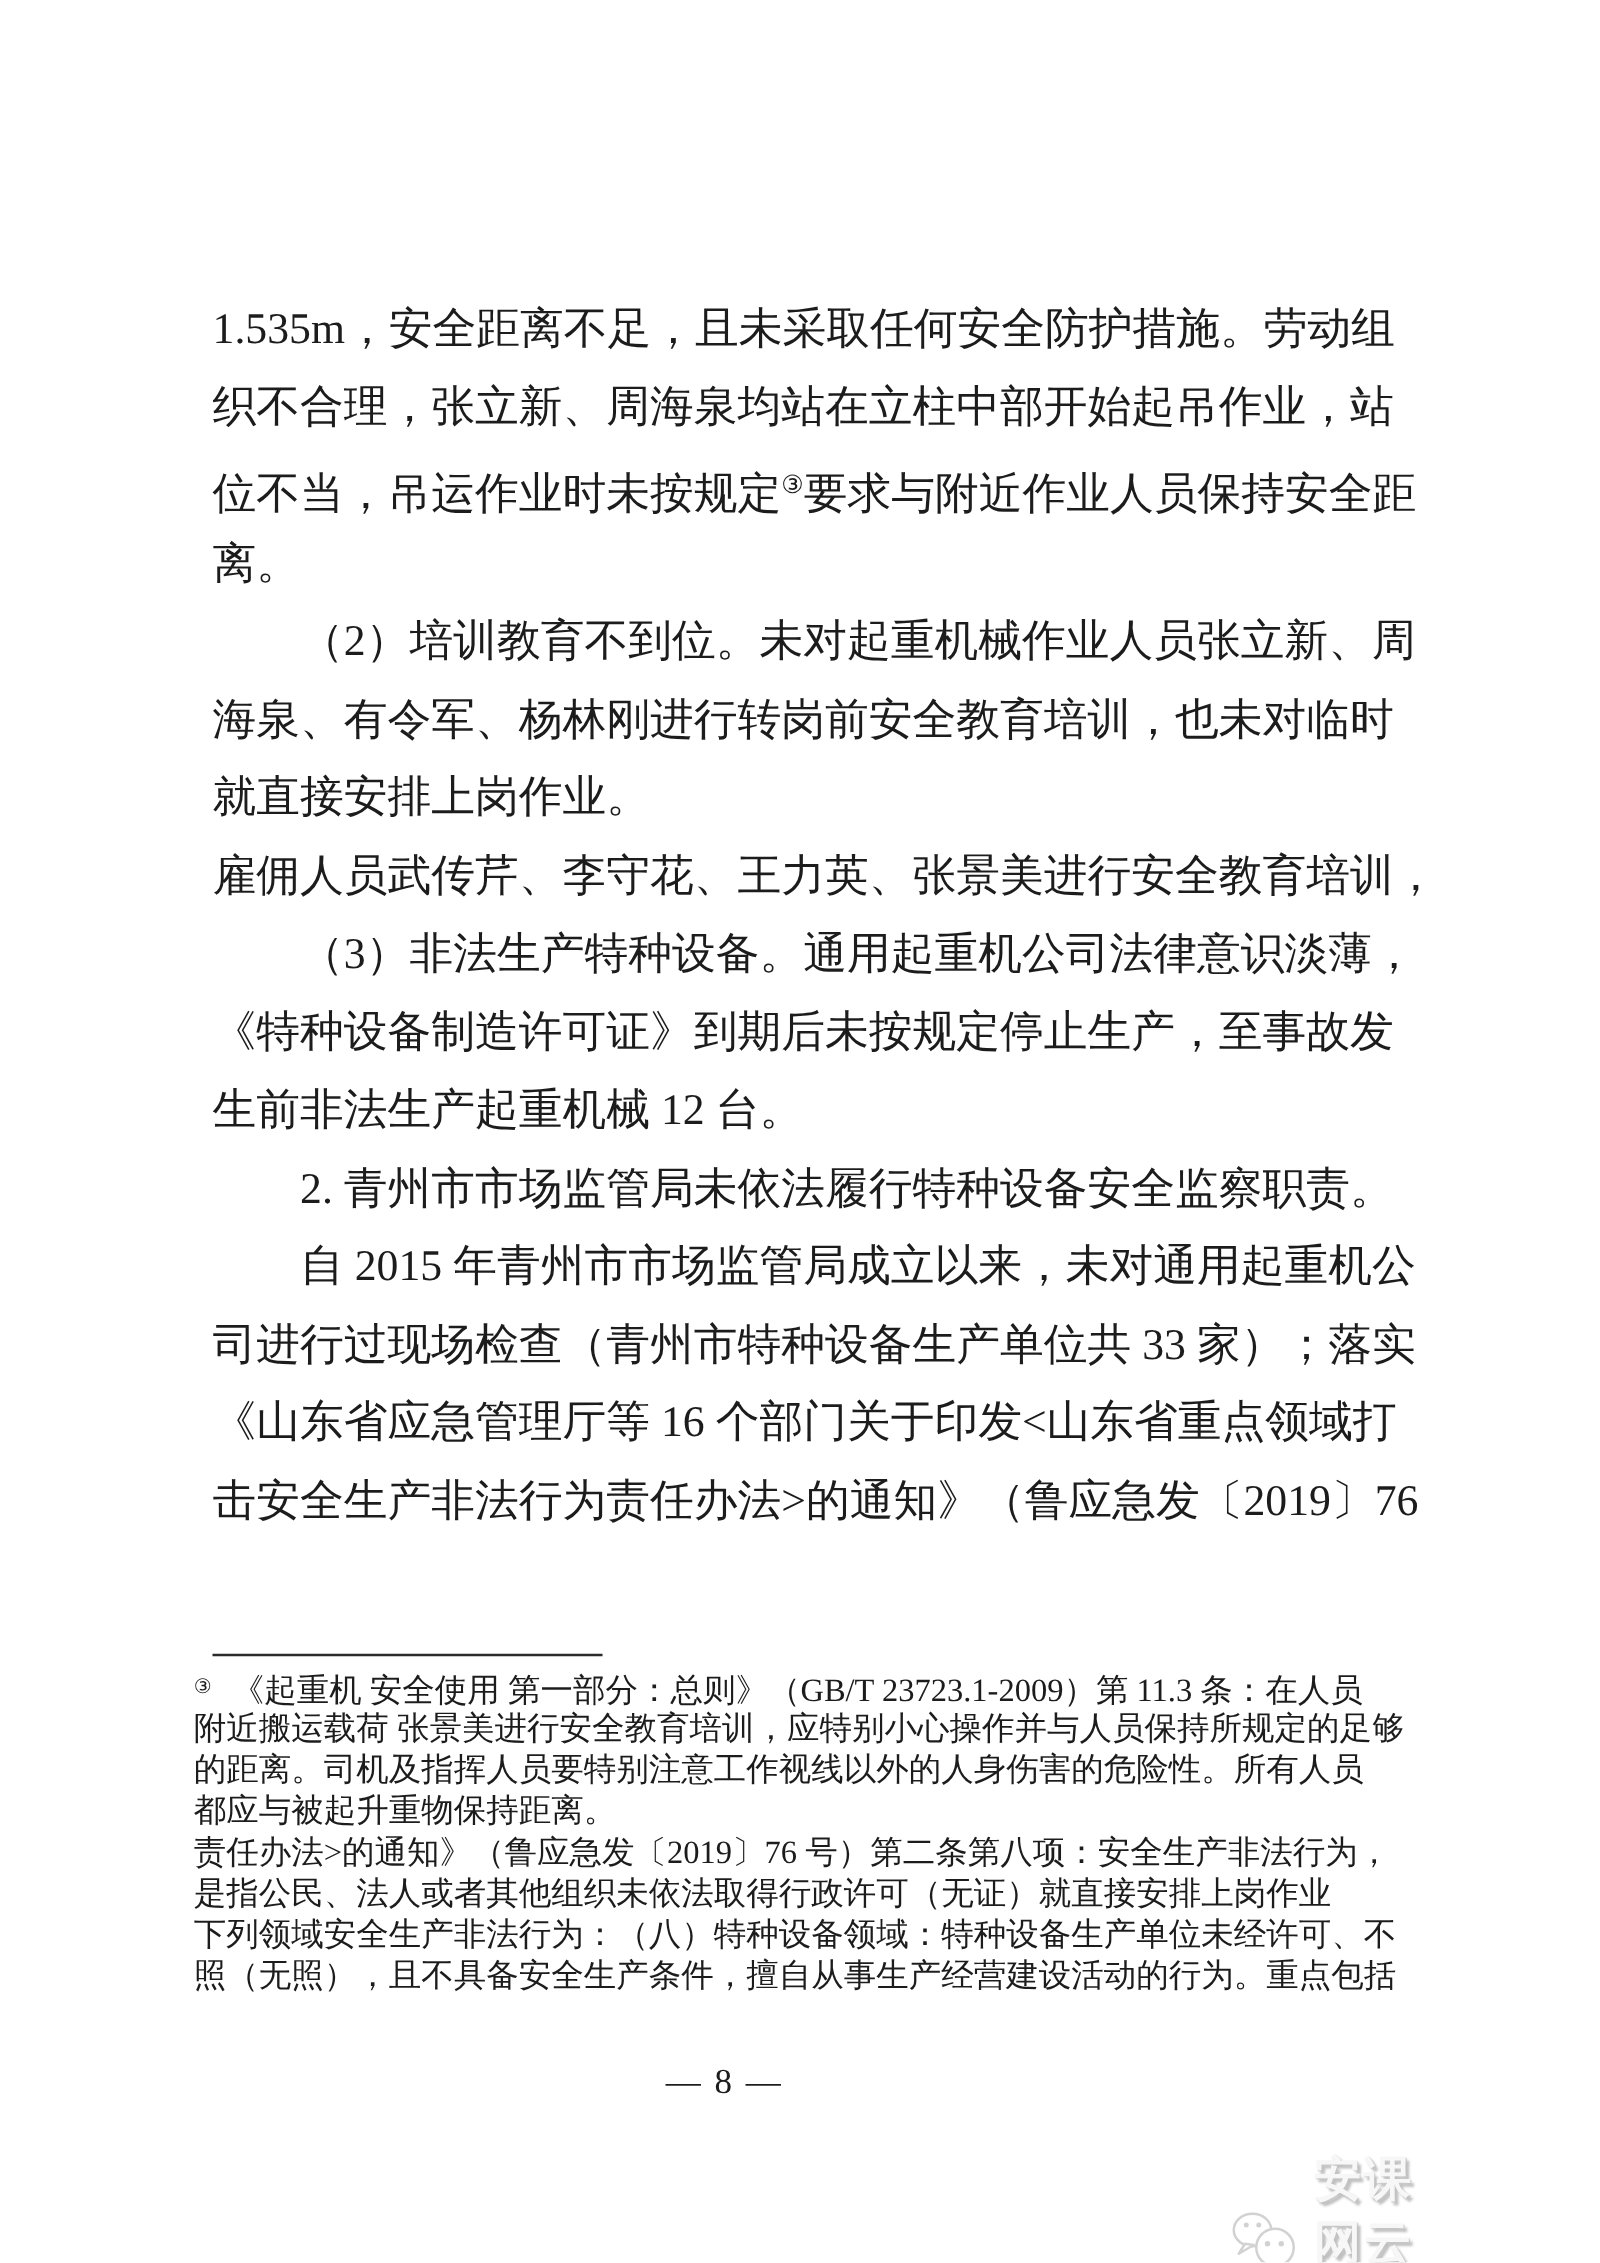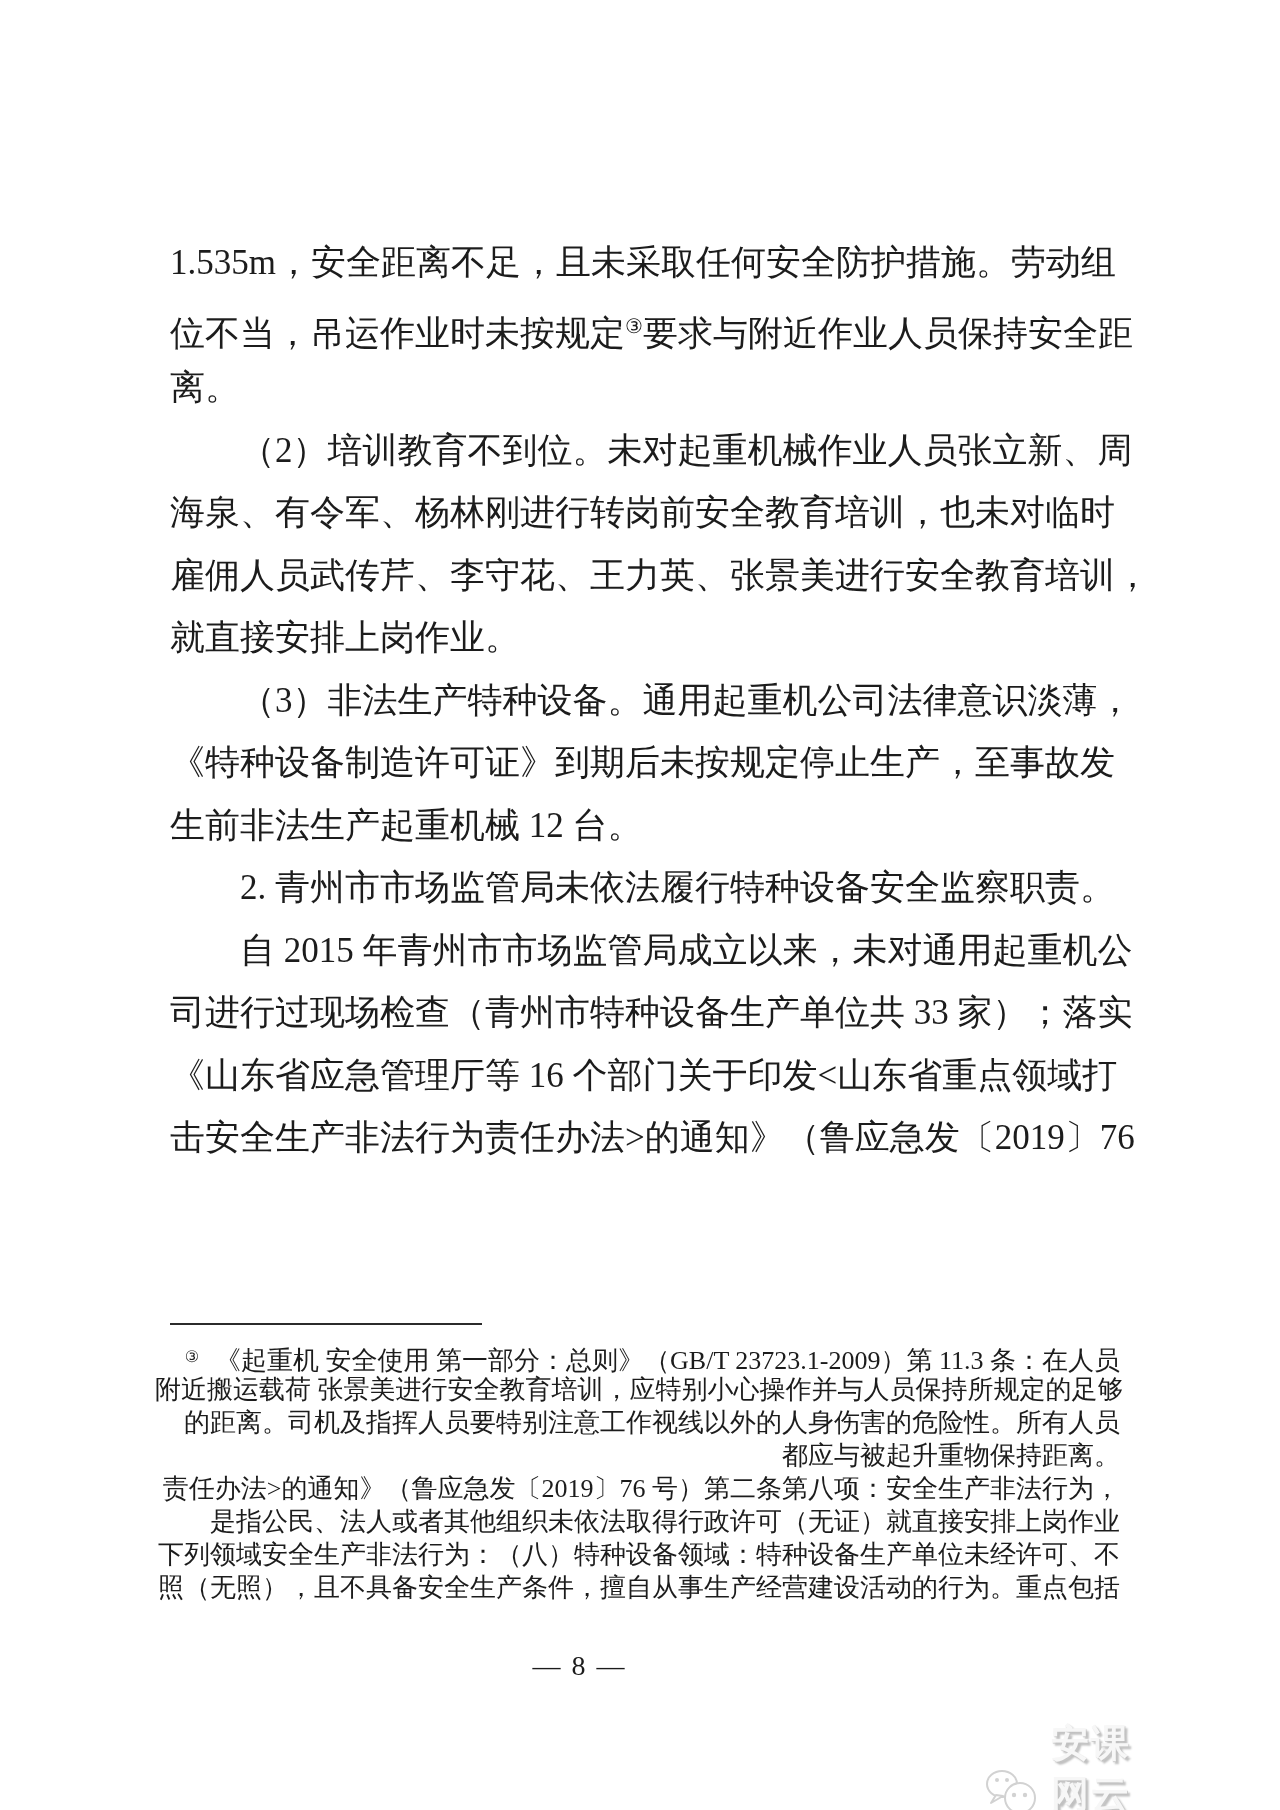--- a/index.html
+++ b/index.html
@@ -28,21 +28,21 @@
   }
   .fn-sep {
     position:absolute; left:170px; top:1323px;
     width:312px; height:0;
     border-top:2px solid #2b2b2b;
   }
   .footnotes {
     position:absolute; left:155px; top:1333px; width:965px;
     font-size:26px;
   }
-  .fn-line { height:33px; line-height:47px; white-space:nowrap;text-align:right; }
+  .fn-line { height:33px; line-height:33px; white-space:nowrap; }
   .fn-marker { font-size:16px; vertical-align:7px; }
   .fn-marker.gap { margin-right:16px; }
   .page-number {
     position:absolute; left:0; top:1650px; width:100%;
     text-align:center; font-size:28px; letter-spacing:2px;
   }
   .watermark {
     position:absolute; left:983px; top:1718px;
     display:flex; align-items:center; gap:10px;
   }
@@ -56,28 +56,29 @@
   }
   .watermark-icon svg { display:block; }
 </style>
 </head>
 <body>
 
 <div class="page">
 
   <div class="body-text">
     <div class="line">1.535m，安全距离不足，且未采取任何安全防护措施。劳动组</div>
+    <div class="line">织不合理，张立新、周海泉均站在立柱中部开始起吊作业，站</div>
     <div class="line">
       <span>位不当，吊运作业时未按规定</span><span class="sup">③</span><span>要求与附近作业人员保持安全距</span>
     </div>
     <div class="line">离。</div>
     <div class="line indent">（2）培训教育不到位。未对起重机械作业人员张立新、周</div>
     <div class="line">海泉、有令军、杨林刚进行转岗前安全教育培训，也未对临时</div>
+    <div class="line">就直接安排上岗作业。</div>
     <div class="line">雇佣人员武传芹、李守花、王力英、张景美进行安全教育培训，</div>
-    <div class="line">就直接安排上岗作业。</div>
     <div class="line indent">（3）非法生产特种设备。通用起重机公司法律意识淡薄，</div>
     <div class="line">《特种设备制造许可证》到期后未按规定停止生产，至事故发</div>
     <div class="line">生前非法生产起重机械 12 台。</div>
     <div class="line indent">2. 青州市市场监管局未依法履行特种设备安全监察职责。</div>
     <div class="line indent">自 2015 年青州市市场监管局成立以来，未对通用起重机公</div>
     <div class="line">司进行过现场检查（青州市特种设备生产单位共 33 家）；落实</div>
     <div class="line">《山东省应急管理厅等 16 个部门关于印发&lt;山东省重点领域打</div>
     <div class="line">击安全生产非法行为责任办法&gt;的通知》（鲁应急发〔2019〕76</div>
   </div>
 

